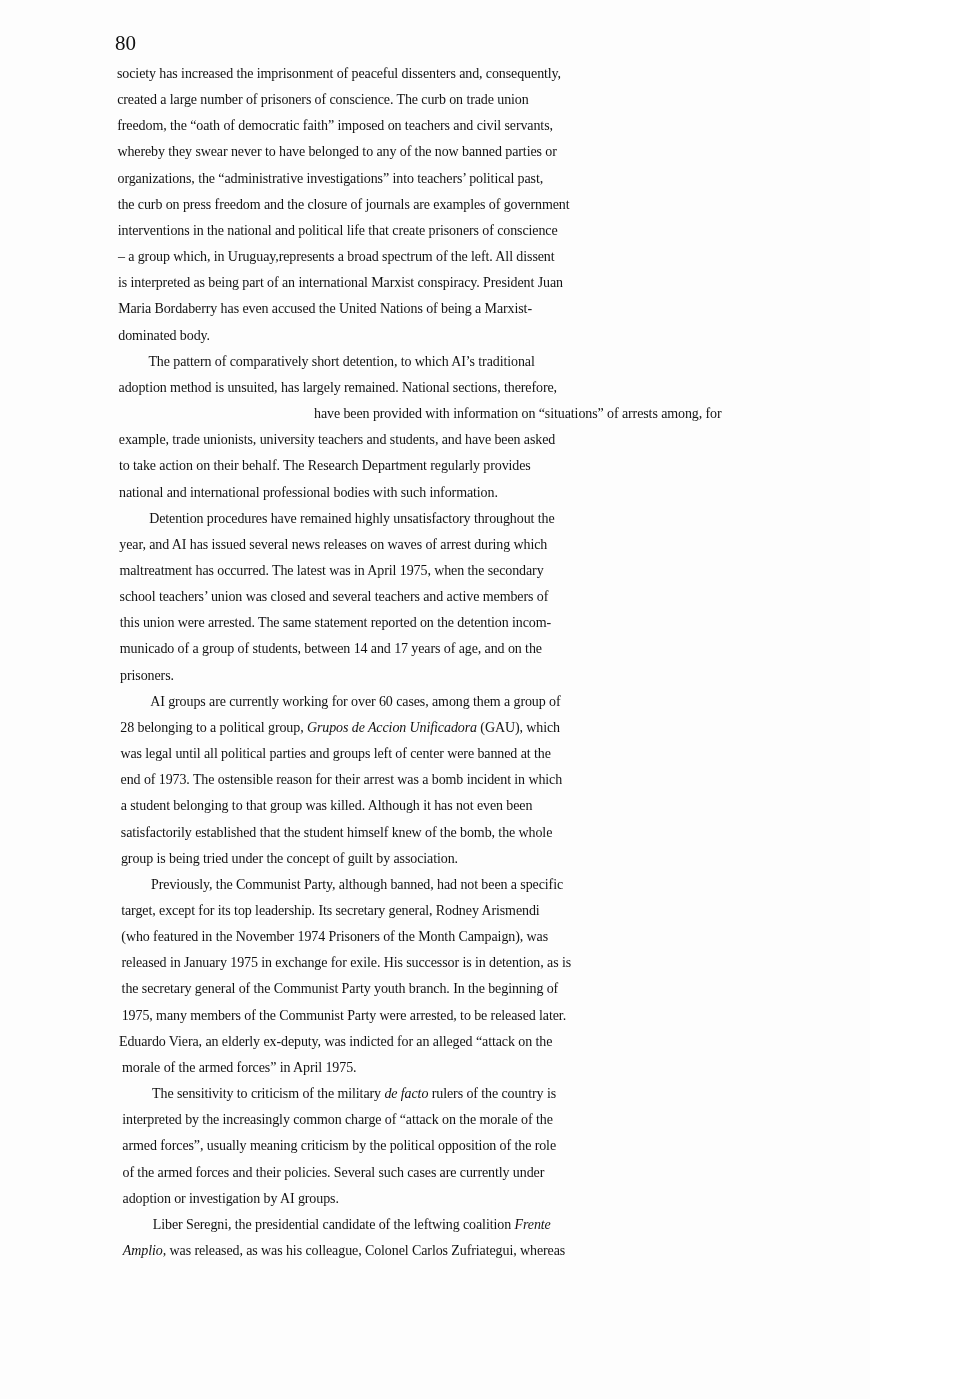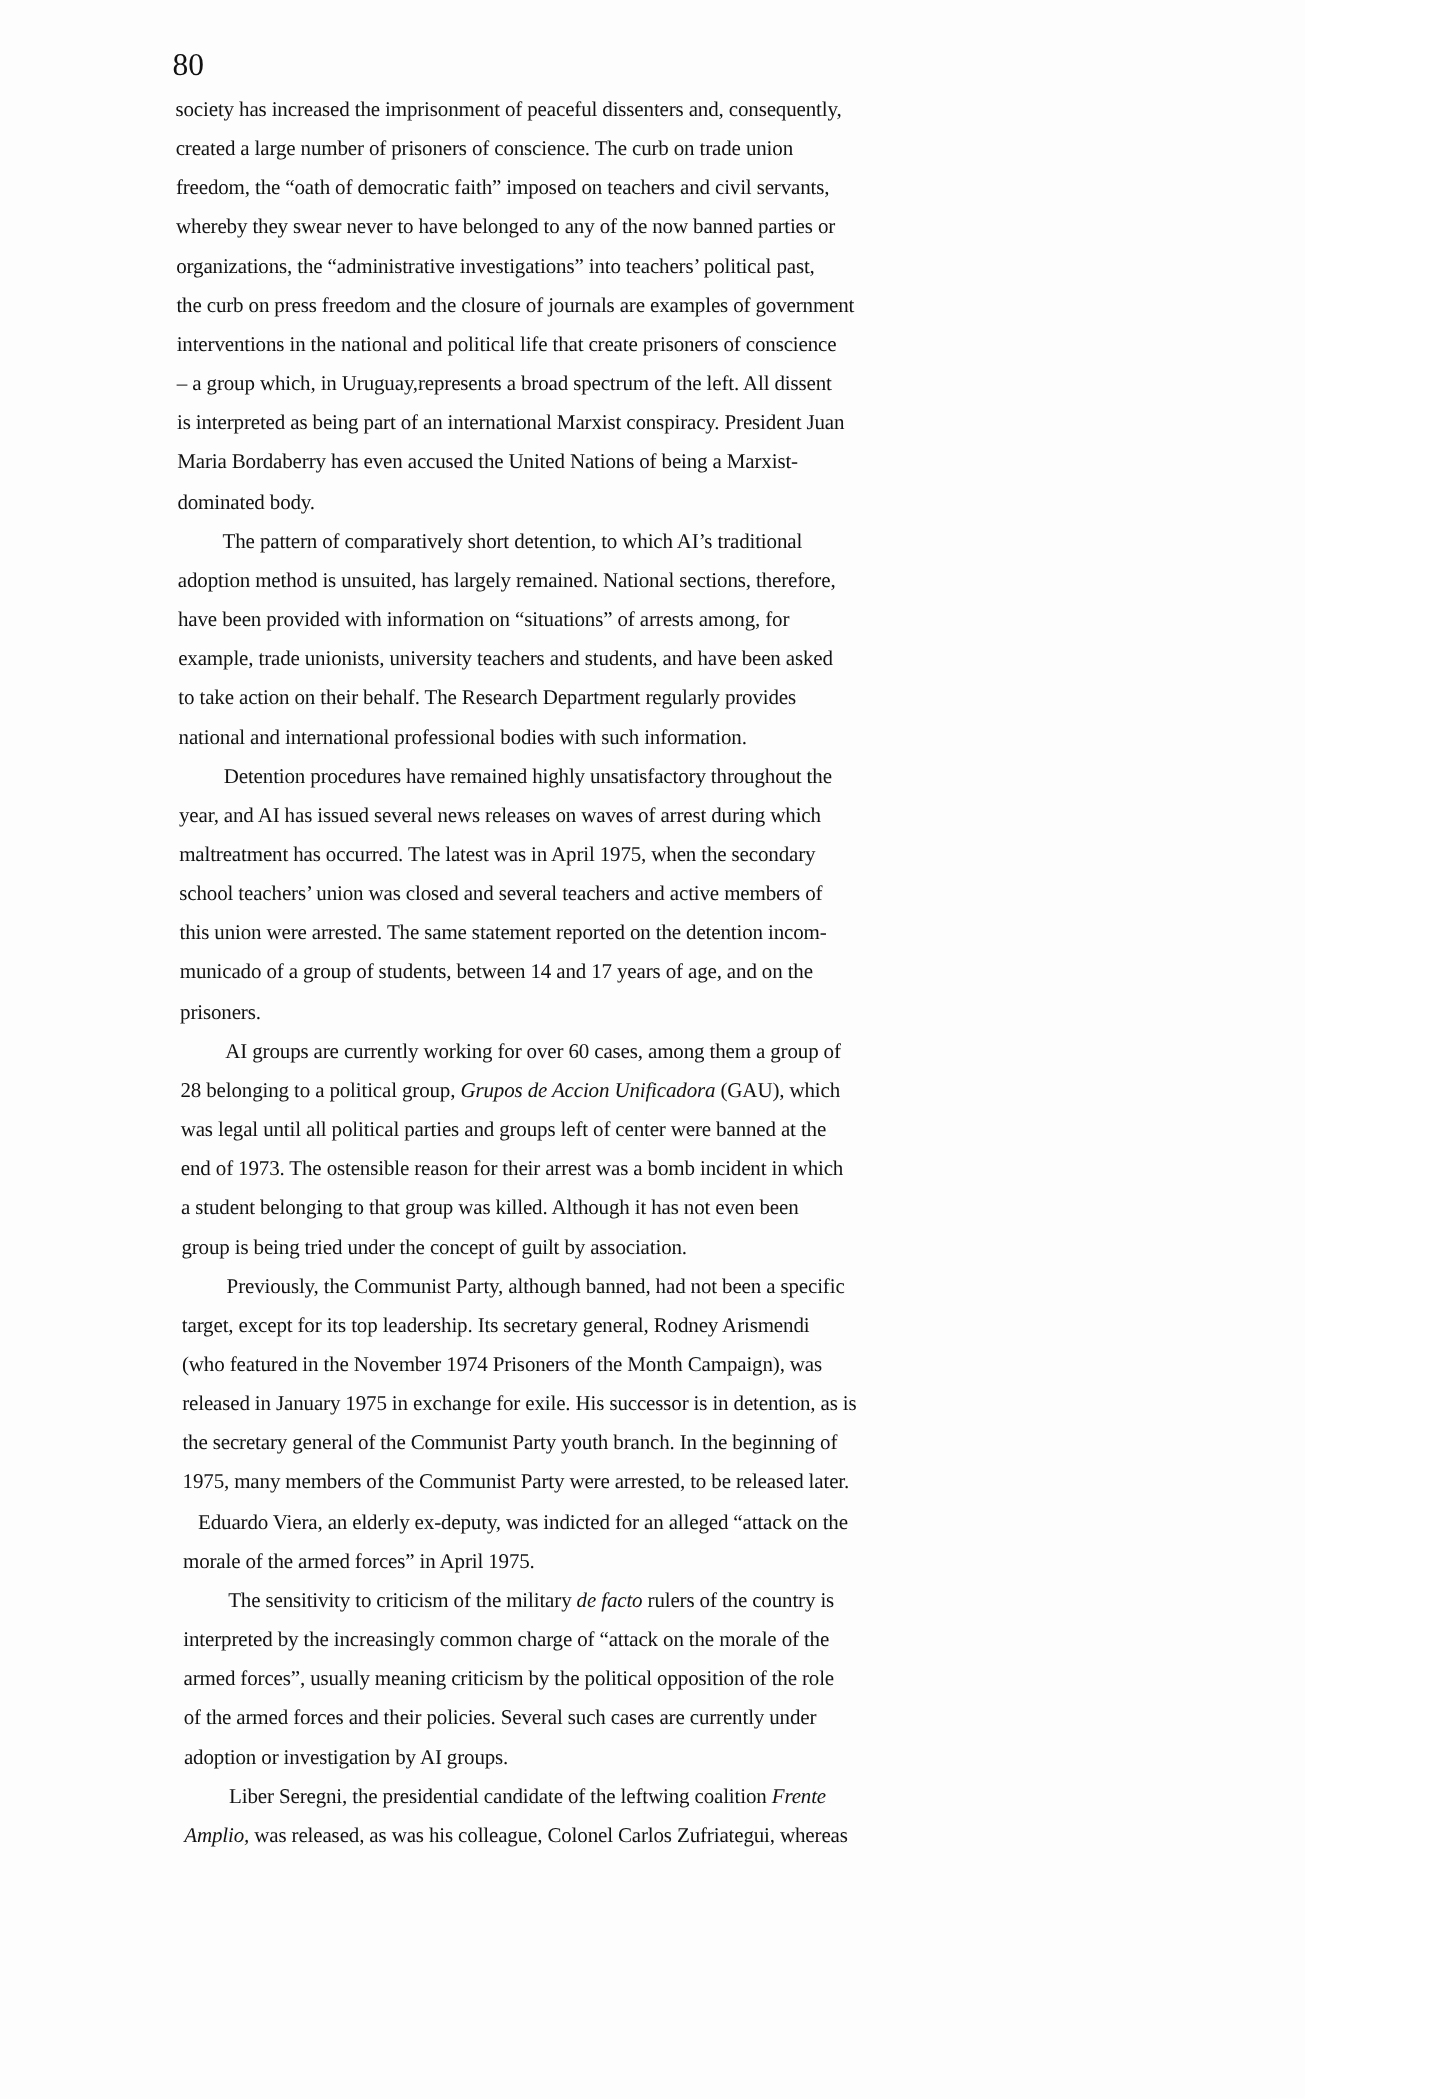--- a/index.html
+++ b/index.html
@@ -72,50 +72,51 @@
         <span class="line" style="margin-left: 0.638298px;">the curb on press freedom and the closure of journals are examples of government</span>
         <span class="line" style="margin-left: 0.765957px;">interventions in the national and political life that create prisoners of conscience</span>
         <span class="line" style="margin-left: 0.893617px;">– a group which, in Uruguay,represents a broad spectrum of the left. All dissent</span>
         <span class="line" style="margin-left: 1.02128px;">is interpreted as being part of an international Marxist conspiracy. President Juan</span>
         <span class="line" style="margin-left: 1.14894px;">Maria Bordaberry has even accused the United Nations of being a Marxist-</span>
         <span class="line" style="margin-left: 1.2766px;">dominated body.</span>
       </div>
       <div class="para">
         <span class="line indent" style="margin-left: 1.40426px;">The pattern of comparatively short detention, to which AI’s traditional</span>
         <span class="line" style="margin-left: 1.53191px;">adoption method is unsuited, has largely remained. National sections, therefore,</span>
-        <span class="line" style="margin-left: 1.65957px;">have been provided with information on “situations” of arrests among, for</span>
+        <span class="line" style="margin-left: 1.65957px; text-align: center;">have been provided with information on “situations” of arrests among, for</span>
         <span class="line" style="margin-left: 1.78723px;">example, trade unionists, university teachers and students, and have been asked</span>
         <span class="line" style="margin-left: 1.91489px;">to take action on their behalf. The Research Department regularly provides</span>
         <span class="line" style="margin-left: 2.04255px;">national and international professional bodies with such information.</span>
       </div>
       <div class="para">
         <span class="line indent" style="margin-left: 2.17021px;">Detention procedures have remained highly unsatisfactory throughout the</span>
         <span class="line" style="margin-left: 2.29787px;">year, and AI has issued several news releases on waves of arrest during which</span>
         <span class="line" style="margin-left: 2.42553px;">maltreatment has occurred. The latest was in April 1975, when the secondary</span>
         <span class="line" style="margin-left: 2.55319px;">school teachers’ union was closed and several teachers and active members of</span>
         <span class="line" style="margin-left: 2.68085px;">this union were arrested. The same statement reported on the detention incom-</span>
         <span class="line" style="margin-left: 2.80851px;">municado of a group of students, between 14 and 17 years of age, and on the</span>
         <span class="line" style="margin-left: 3.06383px;">prisoners.</span>
       </div>
       <div class="para">
         <span class="line indent" style="margin-left: 3.19149px;">AI groups are currently working for over 60 cases, among them a group of</span>
         <span class="line" style="margin-left: 3.31915px;"><span>28 belonging to a political group, </span><em>Grupos de Accion Unificadora</em><span> (GAU), which</span></span>
         <span class="line" style="margin-left: 3.44681px;">was legal until all political parties and groups left of center were banned  at the</span>
         <span class="line" style="margin-left: 3.57447px;">end of 1973. The ostensible reason for their arrest was a bomb incident in which</span>
         <span class="line" style="margin-left: 3.70213px;">a student belonging to that group was killed. Although it has not even been</span>
+        <span class="line" style="margin-left: 3.82979px;">satisfactorily established that the student himself knew of the bomb, the whole</span>
         <span class="line" style="margin-left: 3.95745px;">group is being tried under the concept of guilt by association.</span>
       </div>
       <div class="para">
         <span class="line indent" style="margin-left: 4.08511px;">Previously, the Communist Party, although banned, had not been a specific</span>
         <span class="line" style="margin-left: 4.21277px;">target, except for its top leadership. Its secretary general, Rodney Arismendi</span>
         <span class="line" style="margin-left: 4.34043px;">(who featured in the November 1974 Prisoners of the Month Campaign), was</span>
         <span class="line" style="margin-left: 4.46809px;">released in January 1975 in exchange for exile. His successor is in detention, as is</span>
         <span class="line" style="margin-left: 4.59574px;">the secretary general of the Communist Party youth branch. In the beginning of</span>
         <span class="line" style="margin-left: 4.7234px;">1975, many members of the Communist Party were arrested, to be released later.</span>
-        <span class="line" style="margin-left: 15px;">Eduardo Viera, an elderly ex-deputy, was indicted for an alleged “attack on the</span>
+        <span class="line" style="margin-left: 2px;">Eduardo Viera, an elderly ex-deputy, was indicted for an alleged “attack on the</span>
         <span class="line" style="margin-left: 4.97872px;">morale of the armed forces” in April 1975.</span>
       </div>
       <div class="para">
         <span class="line indent" style="margin-left: 5.10638px;"><span>The sensitivity to criticism of the military </span><em>de facto</em><span> rulers of the country is</span></span>
         <span class="line" style="margin-left: 5.23404px;">interpreted by the increasingly common charge of “attack on the morale of the</span>
         <span class="line" style="margin-left: 5.3617px;">armed forces”, usually meaning criticism by the political opposition of the role</span>
         <span class="line" style="margin-left: 5.48936px;">of the armed forces and their policies. Several such cases are currently under</span>
         <span class="line" style="margin-left: 5.61702px;">adoption or investigation by AI groups.</span>
       </div>
       <div class="para">

